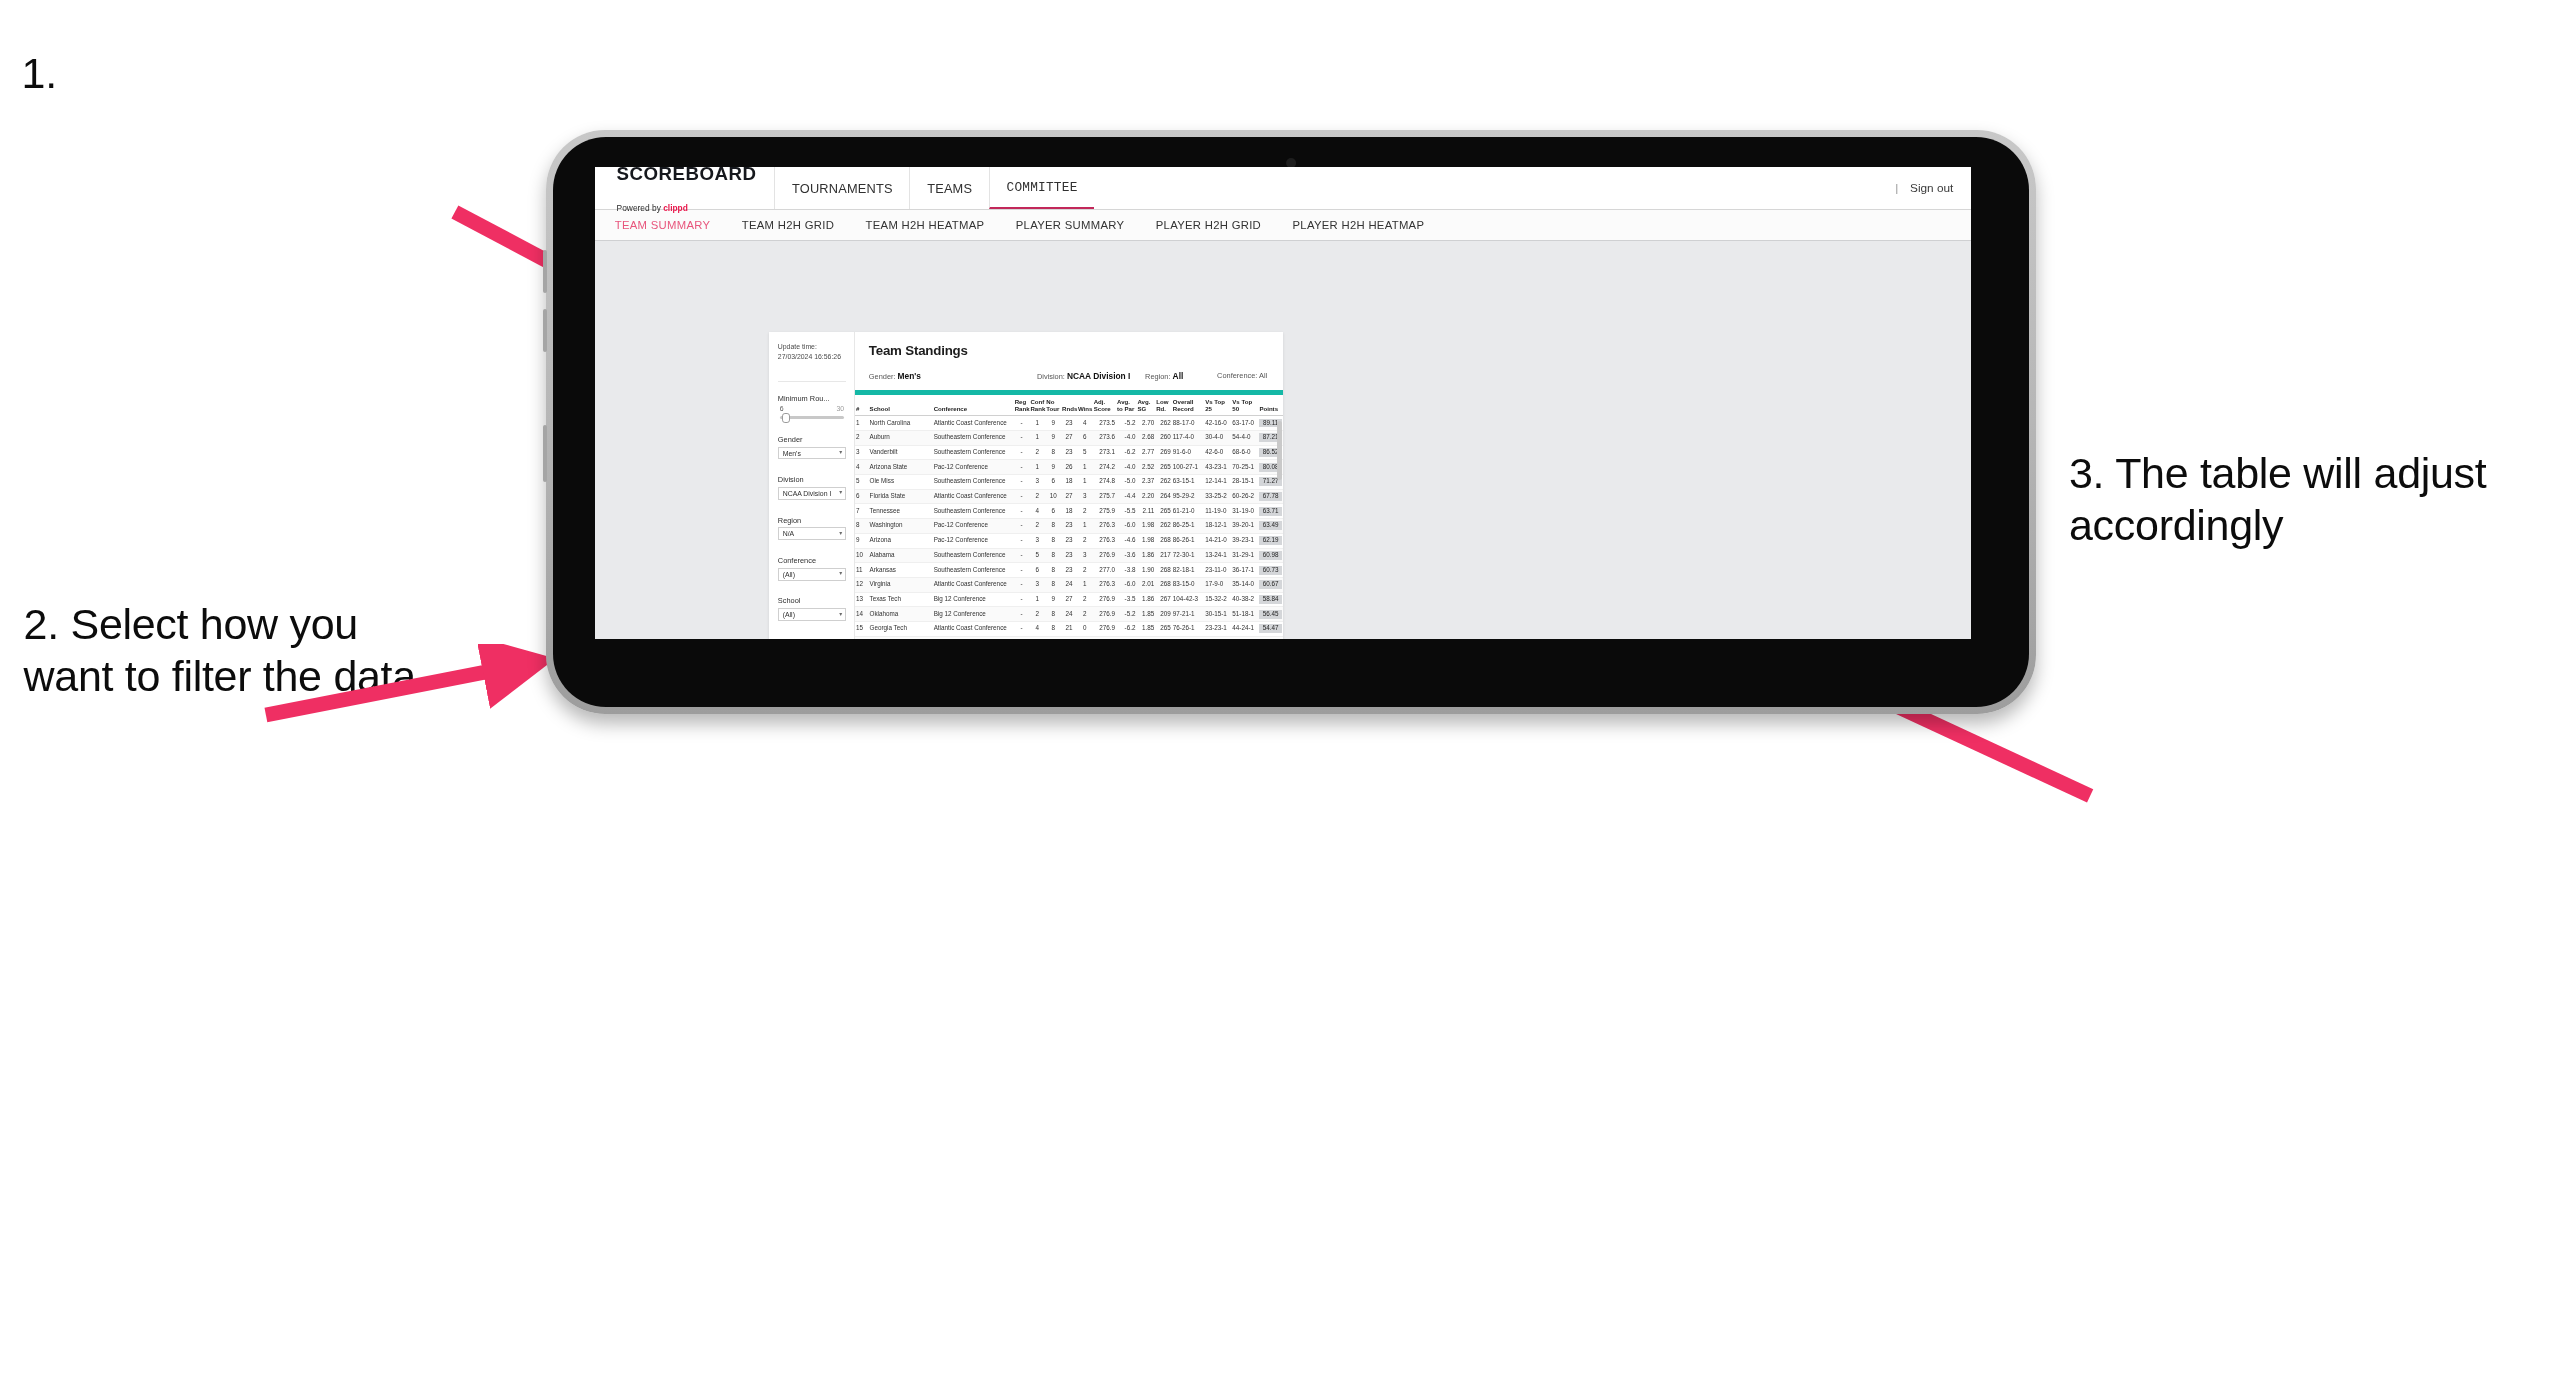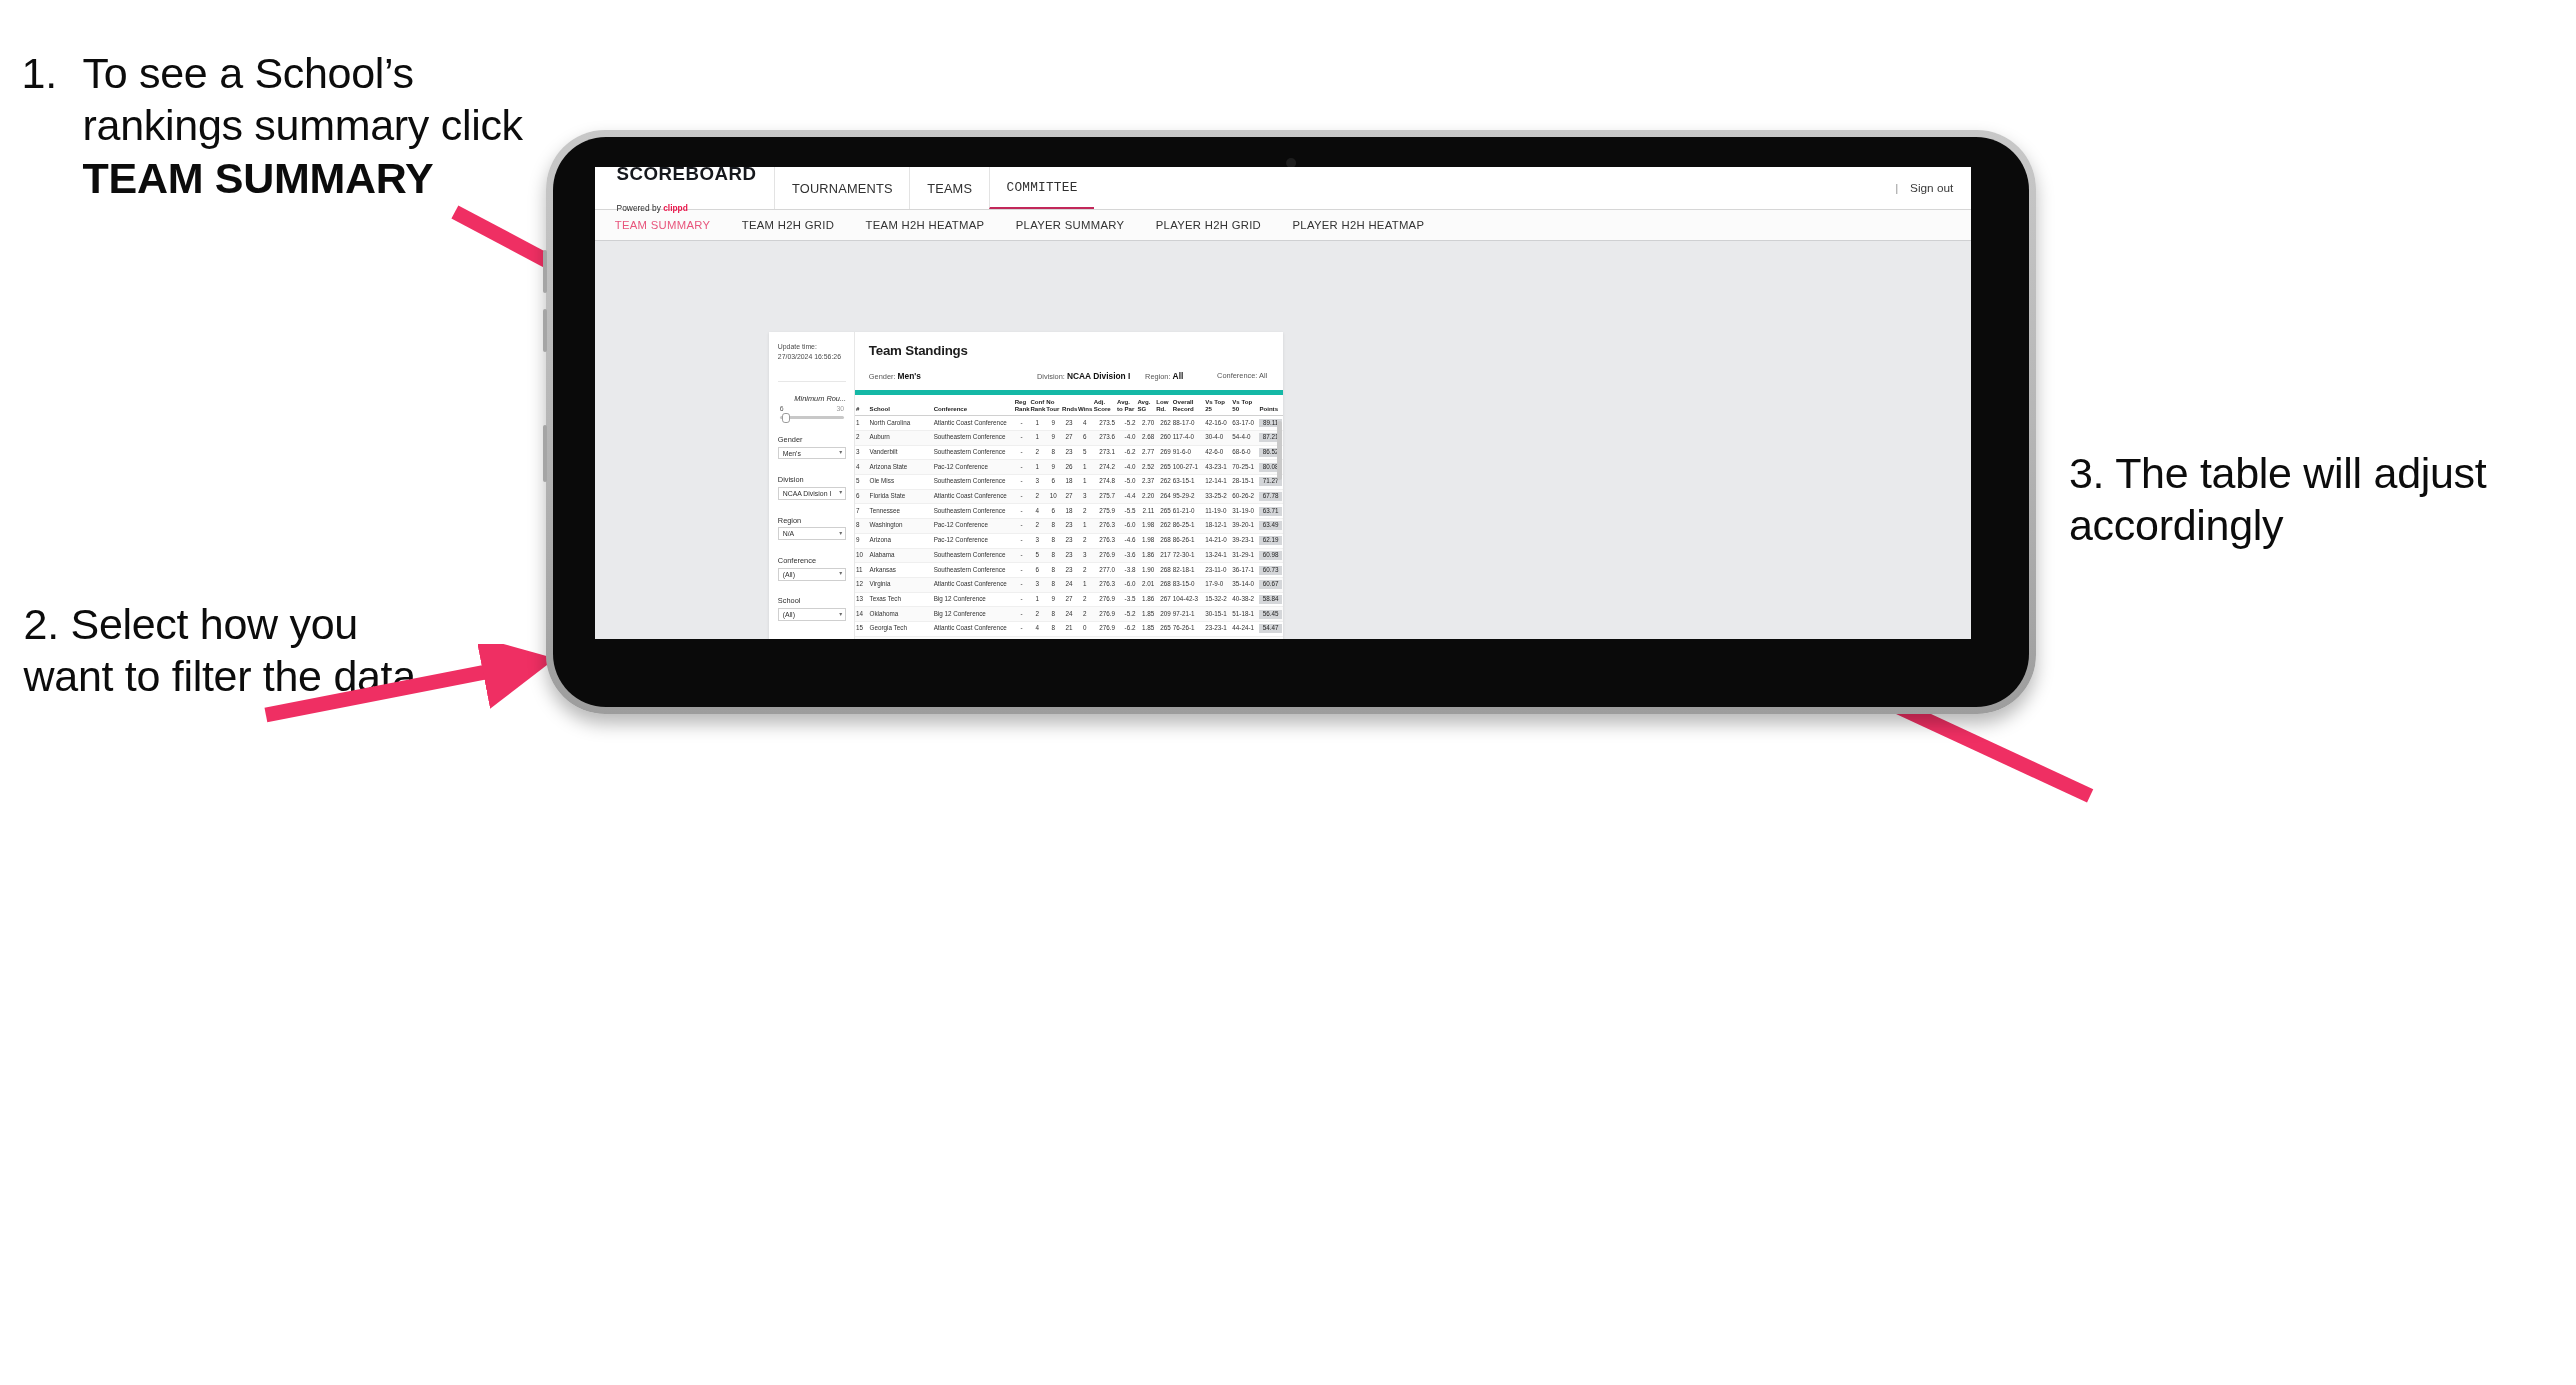--- a/index.html
+++ b/index.html
@@ -126,21 +126,21 @@
   .filters {
     width: 86px; border-right:1px solid #e7e7e7;
     padding: 9.8px 7.9px 0 8.8px;
     font-size: 6.9px; color:#3c3c3c;
     background:#fff;
   }
   .upd-label { font-size: 6.9px; color:#4a4a4a; line-height:1.45; }
   .filters-sep { height:1px; background:#e7e7e7; margin: 19.7px 0 11.8px 0; }
   .f-group { margin-bottom: 15.7px; }
   .f-label { font-size: 7.4px; color:#2d2d2d; margin-bottom: 2.9px; font-weight: normal;}
-  .f-label.centered { text-align:right; margin-bottom:2px;font-style:italic; }
+  .f-label.centered { text-align:left; margin-bottom:2px; }
   .slider-row { display:flex; justify-content:space-between; font-size:6.9px; color:#5a5a5a; padding: 0 2px;}
   .slider-row .hi { color:#9a9a9a; }
   .slider-track {
     position:relative; height:2.9px; background:#c8c8c8; border-radius:2px;
     margin: 3.9px 2px 0 2px;
   }
   .slider-knob {
     position:absolute; left:-1px; top:-3.4px;
     width:7.9px; height:9.8px; background:#fff;
     border:1px solid #9b9b9b; border-radius:2.9px;
@@ -207,21 +207,20 @@
   }
   svg { display:block; }
 </style>
 </head>
 <body>
 
 <div class="stage">
 
   <div class="annot" id="annot-1">
     <span class="num">1.</span>
-    <span class="body"><span>To see a School’s rankings summary click </span><span class="bold">TEAM SUMMARY</span></span>
   </div>
 
   <div class="annot" id="annot-2">2. Select how you want to filter the data</div>
 
   <div class="annot" id="annot-3">3. The table will adjust accordingly</div>
 
   <svg class="arrow" style="left:447px; top:204px;" width="256" height="133" viewBox="0 0 260 135">
     <defs>
       <marker id="ah1" markerWidth="5" markerHeight="5" refX="2.4" refY="2.5" orient="auto">
         <path d="M0,0 L5,2.5 L0,5 Z" fill="#ef2f63"></path>

